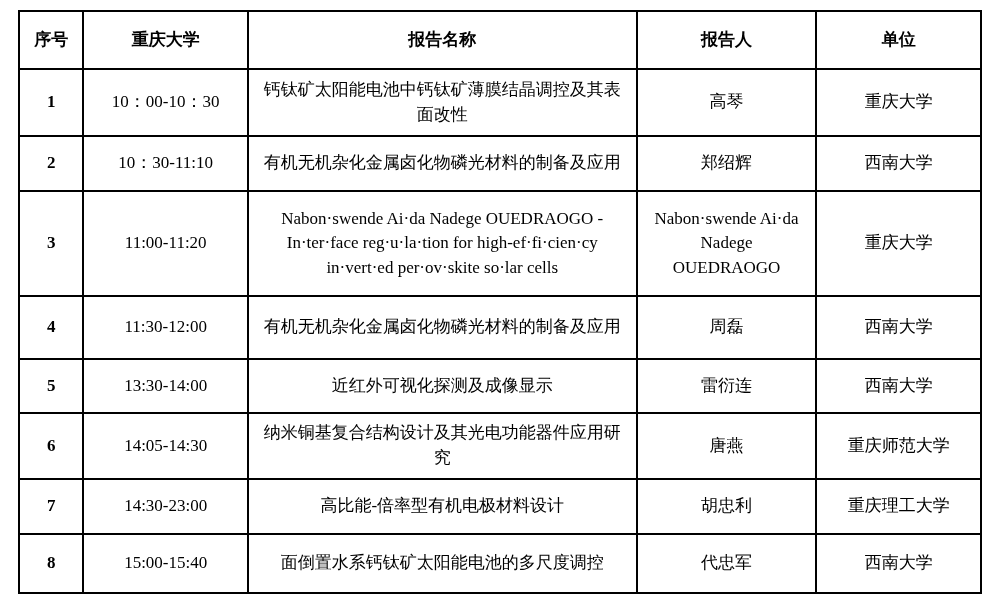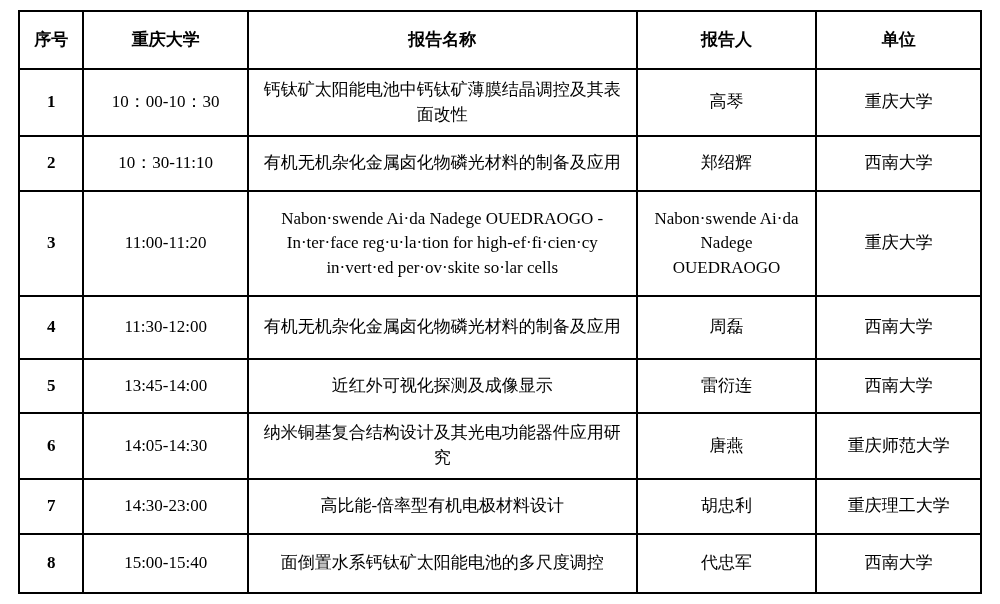--- a/index.html
+++ b/index.html
@@ -98,21 +98,21 @@
         </tr>
         <tr>
           <td class="cell-no">4</td>
           <td class="cell-time">11:30-12:00</td>
           <td class="cell-title">有机无机杂化金属卤化物磷光材料的制备及应用</td>
           <td class="cell-speaker">周磊</td>
           <td class="cell-unit">西南大学</td>
         </tr>
         <tr>
           <td class="cell-no">5</td>
-          <td class="cell-time">13:45-14:00</td>
+          <td class="cell-time">13:30-14:00</td>
           <td class="cell-title">近红外可视化探测及成像显示</td>
           <td class="cell-speaker">雷衍连</td>
           <td class="cell-unit">西南大学</td>
         </tr>
         <tr>
           <td class="cell-no">6</td>
           <td class="cell-time">14:05-14:30</td>
           <td class="cell-title">纳米铜基复合结构设计及其光电功能器件应用研究</td>
           <td class="cell-speaker">唐燕</td>
           <td class="cell-unit">重庆师范大学</td>

